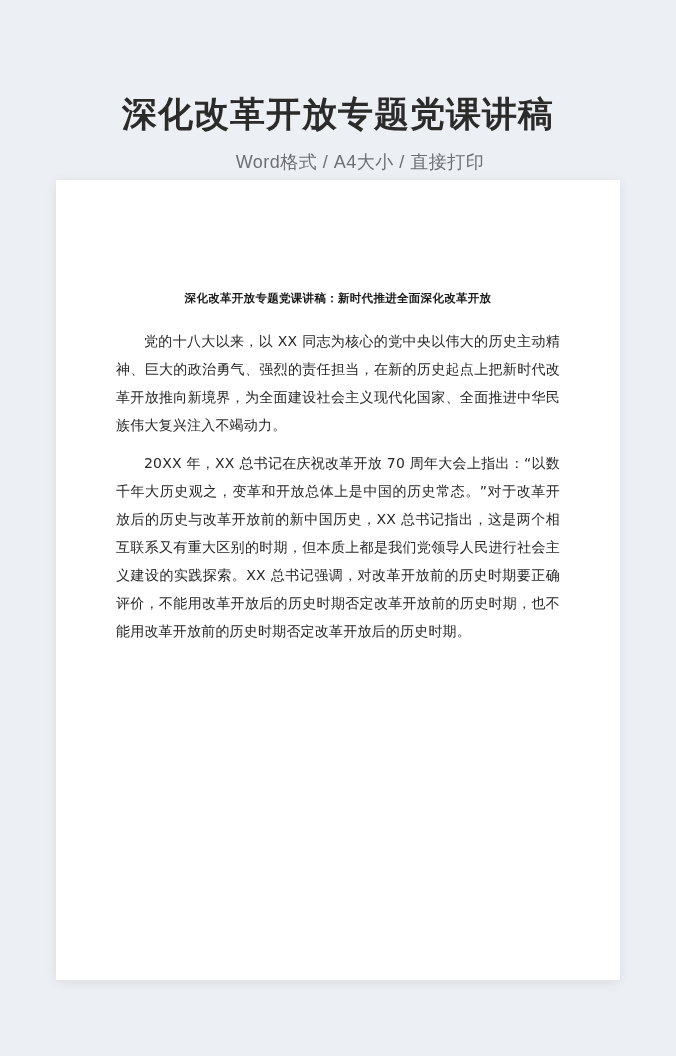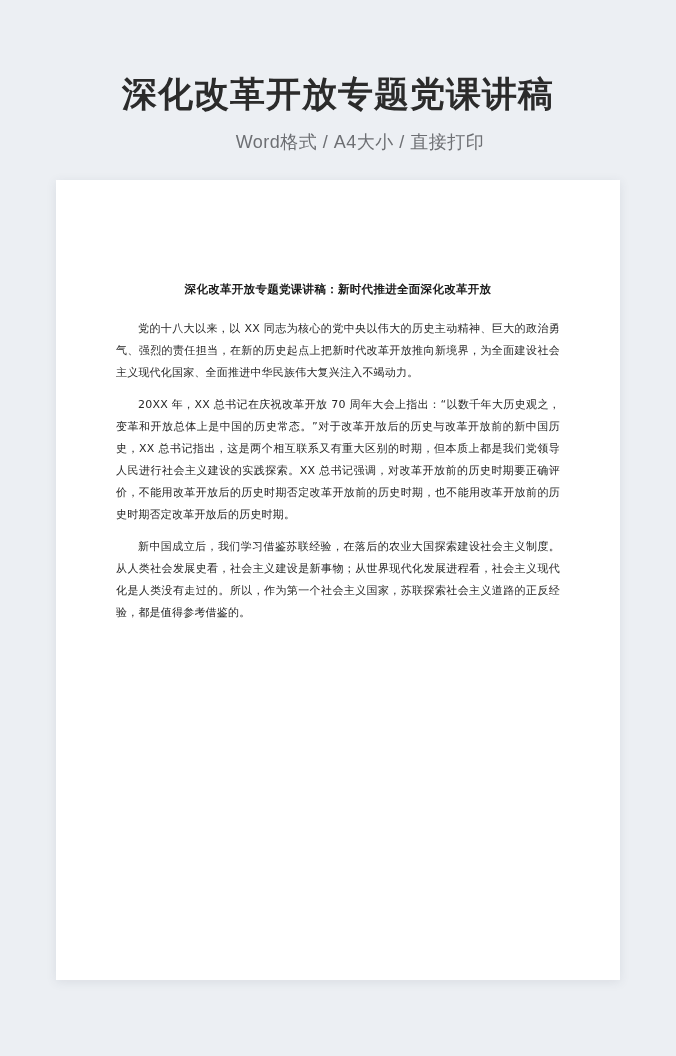--- a/index.html
+++ b/index.html
@@ -14,21 +14,21 @@
     overflow: hidden;
   }
   .page {
     position: relative;
     width: 676px;
     height: 1056px;
     background: #eceff3;
     box-sizing: border-box;
   }
   .header {
-    padding-top: 72px;
+    padding-top: 92px;
     text-align: center;
   }
   .header-title {
     font-size: 35px;
     font-weight: bold;
     color: #2b2b2b;
     letter-spacing: 1px;
     line-height: 1.25;
     margin: 0;
     font-family: "Liberation Sans", "DejaVu Sans", sans-serif;
@@ -60,25 +60,25 @@
     box-sizing: border-box;
     overflow: hidden;
   }
   .doc-title {
     text-align: center;
     font-size: 11.5px;
     font-weight: bold;
     color: #1a1a1a;
     letter-spacing: 0.3px;
     line-height: 1.8;
-    margin: 3px 0 18px 0;
+    margin: 12px 0 18px 0;
     font-family: "DejaVu Sans", "Liberation Sans", sans-serif;
   }
   .para {
-    font-size: 11px;
+    font-size: 14px;
     color: #262626;
     line-height: 2.0;
     text-align: justify;
     text-indent: 2em;
     margin: 0 0 10px 0;
     letter-spacing: 0.2px;
     font-family: "DejaVu Sans", "Liberation Sans", sans-serif;
   }
   .para.heading {
     font-weight: normal;
@@ -92,17 +92,16 @@
   <div class="header">
     <h1 class="header-title">深化改革开放专题党课讲稿</h1>
     <div class="header-sub">Word格式 / A4大小 / 直接打印</div>
   </div>
 
   <div class="doc-shadow">
     <div class="doc-inner">
       <div class="doc-title">深化改革开放专题党课讲稿：新时代推进全面深化改革开放</div>
       <p class="para">党的十八大以来，以 XX 同志为核心的党中央以伟大的历史主动精神、巨大的政治勇气、强烈的责任担当，在新的历史起点上把新时代改革开放推向新境界，为全面建设社会主义现代化国家、全面推进中华民族伟大复兴注入不竭动力。</p>
       <p class="para">20XX 年，XX 总书记在庆祝改革开放 70 周年大会上指出：“以数千年大历史观之，变革和开放总体上是中国的历史常态。”对于改革开放后的历史与改革开放前的新中国历史，XX 总书记指出，这是两个相互联系又有重大区别的时期，但本质上都是我们党领导人民进行社会主义建设的实践探索。XX 总书记强调，对改革开放前的历史时期要正确评价，不能用改革开放后的历史时期否定改革开放前的历史时期，也不能用改革开放前的历史时期否定改革开放后的历史时期。</p>
-      <p class="para">新中国成立后，我们学习借鉴苏联经验，在落后的农业大国探索建设社会主义制度。从人类社会发展史看，社会主义建设是新事物；从世界现代化发展进程看，社会主义现代化是人类没有走过的。所以，作为第一个社会主义国家，苏联探索社会主义道路的正反经验，都是值得参考借鉴的。</p>
     </div>
   </div>
 
 </div>
 
 </body></html>

